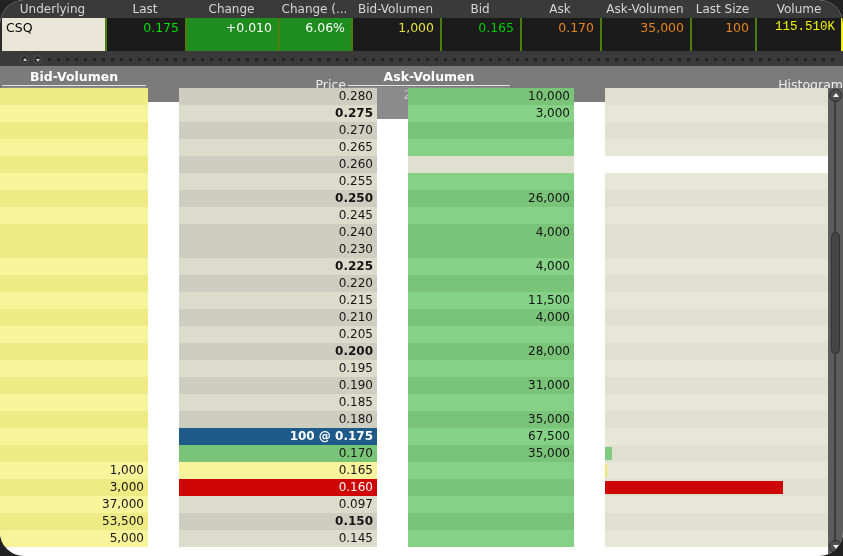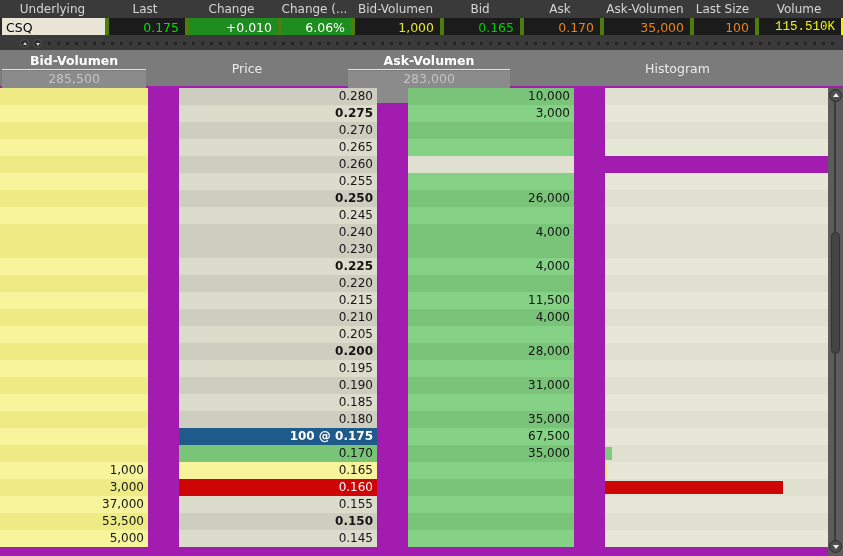--- a/index.html
+++ b/index.html
@@ -1,28 +1,28 @@
 <!DOCTYPE html>
 <html><head>
 <meta charset="utf-8">
 <style>
   html,body{margin:0;padding:0;background:#222;}
   #app{
     position:relative;width:843px;height:556px;overflow:hidden;
-    background:#a21caf;font-family:"DejaVu Sans","Liberation Sans",sans-serif;
+    background:#ffffff;font-family:"DejaVu Sans","Liberation Sans",sans-serif;border-radius:24px;
     -webkit-font-smoothing:antialiased;
   }
   
   .qrow{display:grid;grid-template-columns:105px 80px 93px 73px 89px 80px 80px 90px 65px 88px;}
   .qhead{height:18px;background:#3a3a3a;}
   .qhead .qh{color:#d6d6d6;font-size:12px;line-height:18px;text-align:center;
     white-space:nowrap;overflow:hidden;}
-  .qvals{height:17px;background:#101010;}
+  .qvals{height:33px;background:#101010;}
   .qvals .qv{background:#1b1b1b;color:#ddd;font-size:12.5px;line-height:19px;
-    text-align:right;padding-right:6px;box-sizing:border-box;border-left:4px solid #4d7c0f;
+    text-align:right;padding-right:6px;box-sizing:border-box;border-left:2px solid #4d7c0f;
     white-space:nowrap;overflow:hidden;}
   .qv-underlying{background:#e9e6d7 !important;color:#000 !important;text-align:left !important;
     padding-left:4px;border-left:2px solid #2a2a2a !important;}
   .qv-last{color:#00e100 !important;}
   .qv-change,.qv-change_pct{background:#1f8c1f !important;color:#fff !important;}
   .qv-bid_volume{color:#e6e23a !important;}
   .qv-bid{color:#00ce00 !important;}
   .qv-ask,.qv-ask_volume,.qv-last_size{color:#e8831f !important;}
   .qv-volume{color:#f4f400 !important;border-right:2px solid #f4f400;font-family:Liberation Mono, monospace;}
   
@@ -37,21 +37,21 @@
   .sep-dots{position:absolute;left:48px;right:3px;top:7px;height:3px;
     background:repeating-linear-gradient(to right,#232323 0 3px,transparent 3px 9px);}
   
   .lheader{position:relative;height:36px;background:#7b7b7b;display:grid;
     grid-template-columns:148px 198px 166px 1fr;}
   .lh-col{position:relative;}
   .lh-title{margin:3px 2px 0 2px;text-align:center;color:#fff;font-weight:bold;
     font-size:12.5px;border-bottom:1px solid #e2e2e2;padding-bottom:1px;}
   .lh-sub{margin:1px 2px 16px 2px;height:32px;line-height:15px;background:#8b8b8b;
     color:#c3c3c3;text-align:center;font-size:12.5px;}
-  .lh-plain{color:#ececec;font-size:12.5px;text-align:center;padding-top:11px;}
+  .lh-plain{color:#ececec;font-size:12.5px;text-align:right;padding-top:11px;}
   
   #ladder{position:absolute;top:88px;left:0;right:15px;bottom:0;overflow:hidden;}
   .lrow{display:grid;grid-template-columns:148px 198px 166px 1fr;height:17px;gap:31px;}
   .lcell{font-size:12px;line-height:17px;color:#151515;text-align:right;
     padding-right:4px;box-sizing:border-box;white-space:nowrap;overflow:hidden;}
   .even .c-bid{background:#efeb84;} .odd .c-bid{background:#f8f49b;}
   .even .c-price{background:#cdcec0;} .odd .c-price{background:#dbdccc;}
   .even .c-ask{background:#7ac47a;} .odd .c-ask{background:#85d185;}
   .even .c-hist{background:#dfe0d0;} .odd .c-hist{background:#e6e7d7;}
   .bold{font-weight:bold;padding-left:28px;}
@@ -277,21 +277,21 @@
       <div class="lrow even">
         <div class="lcell c-bid">3,000</div>
         <div class="lcell c-price ps-red">0.160</div>
         <div class="lcell c-ask"></div>
         <div class="lcell c-hist">
           <div class="hist-bar" style="width: 80%; background: rgb(207, 4, 4);"></div>
         </div>
       </div>
       <div class="lrow odd">
         <div class="lcell c-bid">37,000</div>
-        <div class="lcell c-price">0.155</div>
+        <div class="lcell c-price">0.097</div>
         <div class="lcell c-ask"></div>
         <div class="lcell c-hist"></div>
       </div>
       <div class="lrow even">
         <div class="lcell c-bid">53,500</div>
         <div class="lcell c-price bold">0.150</div>
         <div class="lcell c-ask"></div>
         <div class="lcell c-hist"></div>
       </div>
       <div class="lrow odd">

